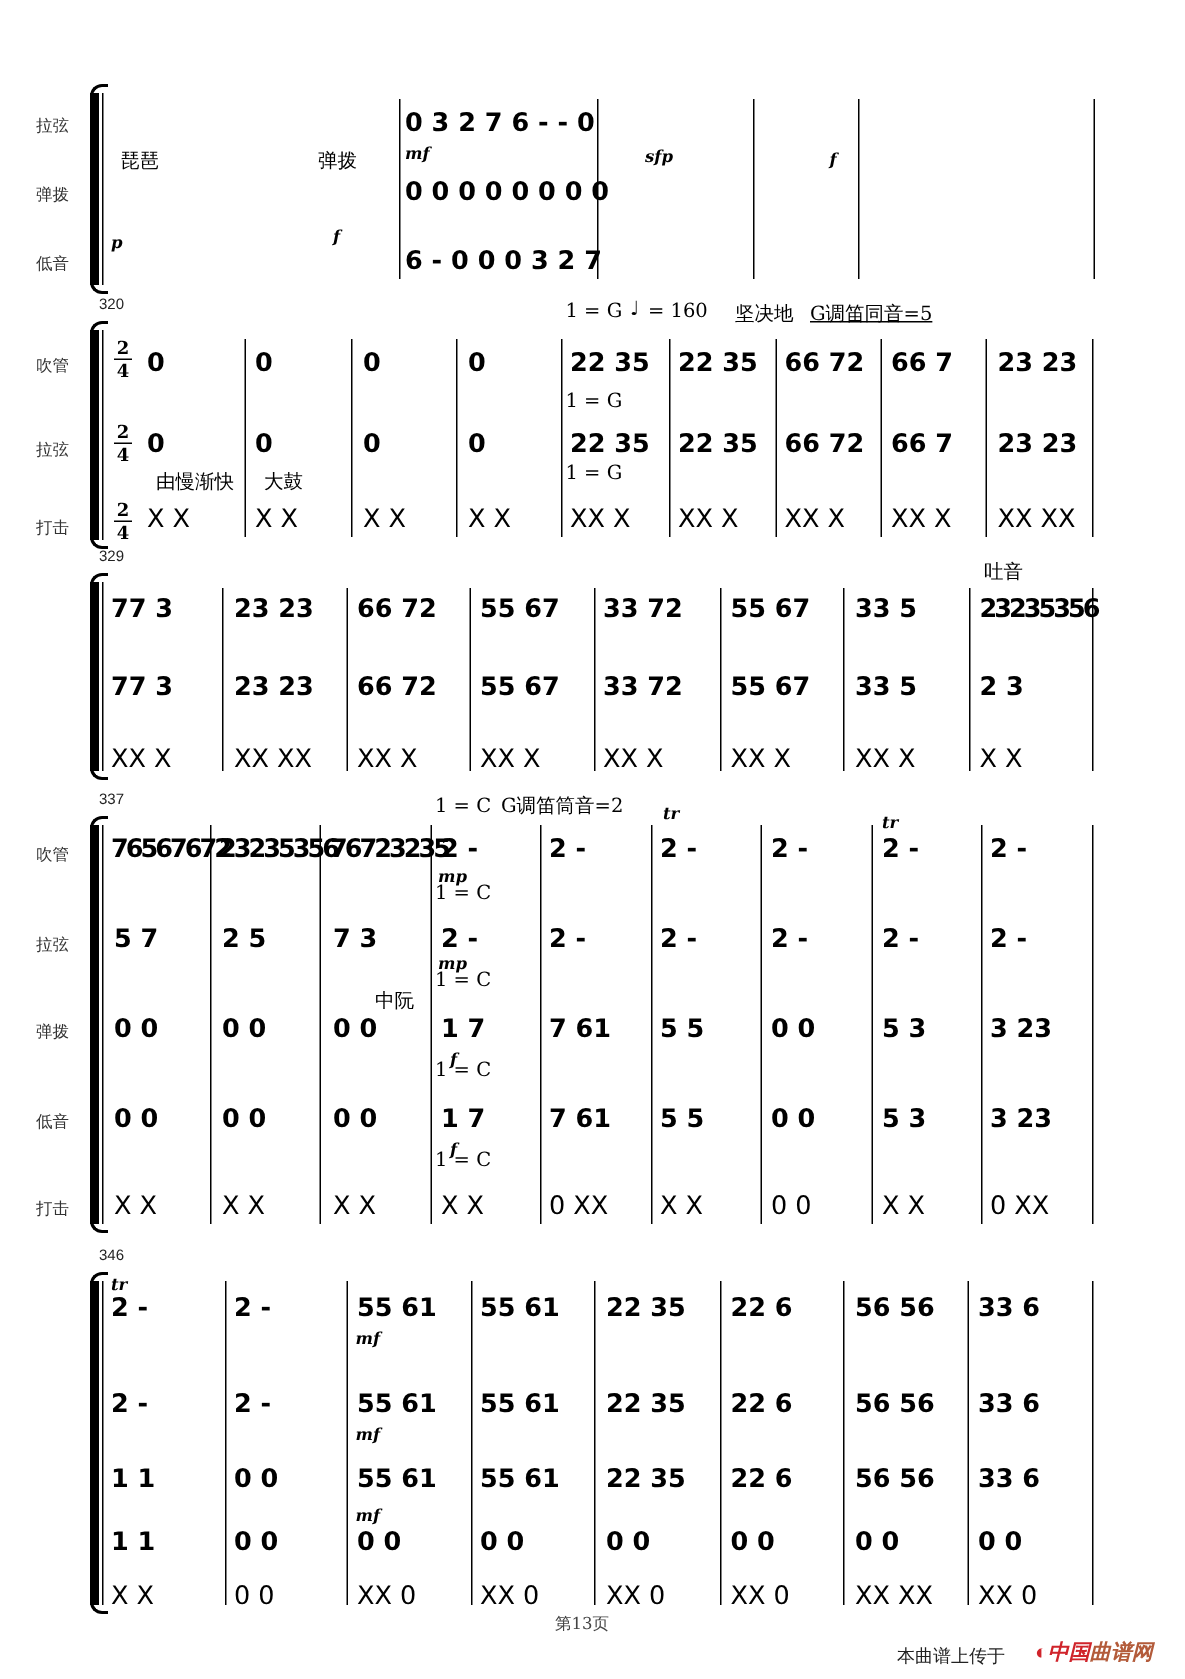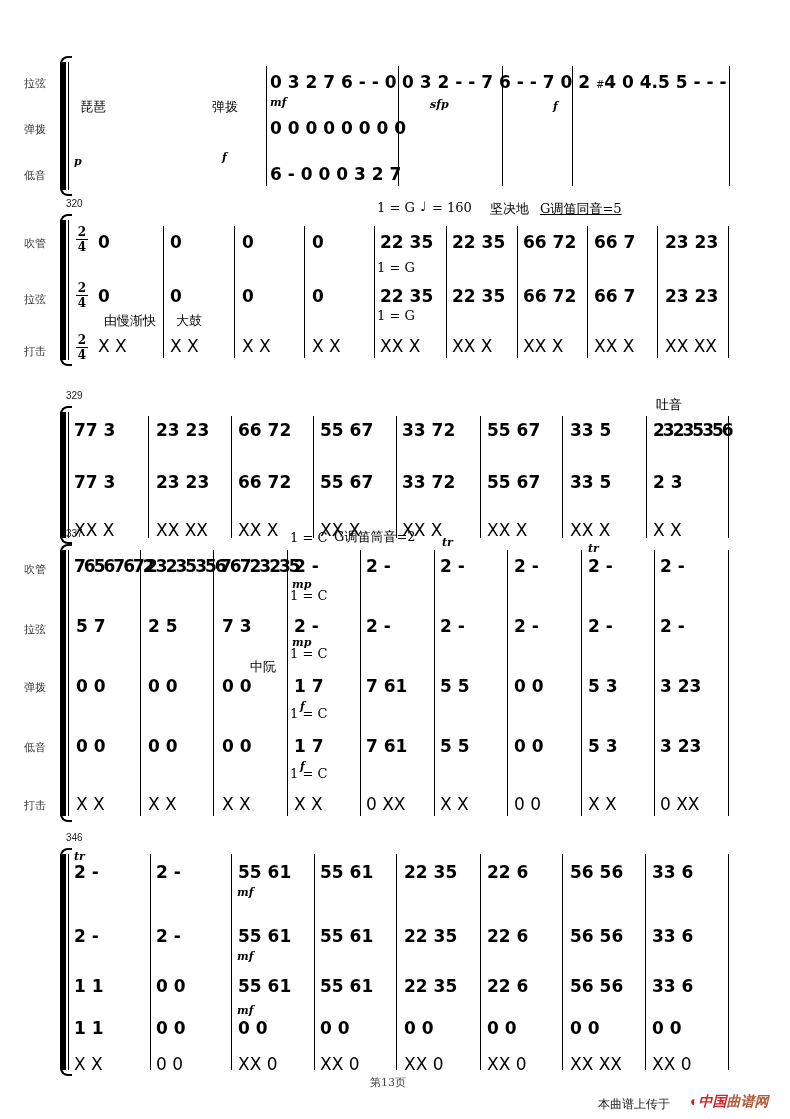--- a/index.html
+++ b/index.html
@@ -40,21 +40,20 @@
   <div class="ann" style="left:80px;top:98px;">琵琶</div>
   <div class="ann" style="left:212px;top:98px;">弹拨</div>
 
 
   <div class="bar" style="left:266px;top:66px;height:120px;"></div>
   <div class="row" style="left:270px;top:72px;">0 3 2 7 6 - - 0</div>
   <div class="row" style="left:270px;top:118px;">0 0 0 0 0 0 0 0</div>
   <div class="row" style="left:270px;top:164px;">6 - 0 0 0 3 2 7</div>
   <div class="bar" style="left:398px;top:66px;height:120px;"></div>
 
-  <div class="row" style="left:402px;top:72px;">0 3 2 - - 7 6 - - 7 0 2 <span class="acc">#</span>4 0 4.5 5 - - -</div>
   <div class="bar" style="left:502px;top:66px;height:120px;"></div>
   <div class="bar" style="left:572px;top:66px;height:120px;"></div>
   <div class="bar" style="left:729px;top:66px;height:120px;"></div>
 
   <div class="dyn" style="left:270px;top:96px;">mf</div>
   <div class="dyn" style="left:74px;top:155px;">p</div>
   <div class="dyn" style="left:222px;top:151px;">f</div>
   <div class="dyn" style="left:430px;top:98px;">sfp</div>
   <div class="dyn" style="left:553px;top:100px;">f</div>
 </div>
@@ -126,21 +125,21 @@
   <div class="note" style="left:594px;top:36px;">66 7</div>
   <div class="note" style="left:594px;top:90px;">66 7</div>
   <div class="note" style="left:594px;top:140px;font-weight:normal;">XX X</div>
   <div class="bar" style="left:657px;top:30px;height:132px;"></div>
   <div class="note" style="left:665px;top:36px;">23 23</div>
   <div class="note" style="left:665px;top:90px;">23 23</div>
   <div class="note" style="left:665px;top:140px;font-weight:normal;">XX XX</div>
   <div class="bar" style="left:728px;top:30px;height:132px;"></div>
 </div>
 
-<div class="sys" style="top:366px;height:160px;margin-top:24px;">
+<div class="sys" style="top:366px;height:160px;">
   <div class="mnum" style="top:0px;">329</div>
   <div class="brace" style="top:22px;height:126px;"></div>
   <div class="thin" style="top:22px;height:126px;"></div>
   <div class="ann" style="left:656px;top:6px;">吐音</div>
 
   <div class="note" style="left:74px;top:30px;">77 3</div>
   <div class="note" style="left:74px;top:82px;">77 3</div>
   <div class="note" style="left:74px;top:130px;font-weight:normal;">XX X</div>
   <div class="bar" style="left:148px;top:26px;height:122px;"></div>
   <div class="note" style="left:156px;top:30px;">23 23</div>

